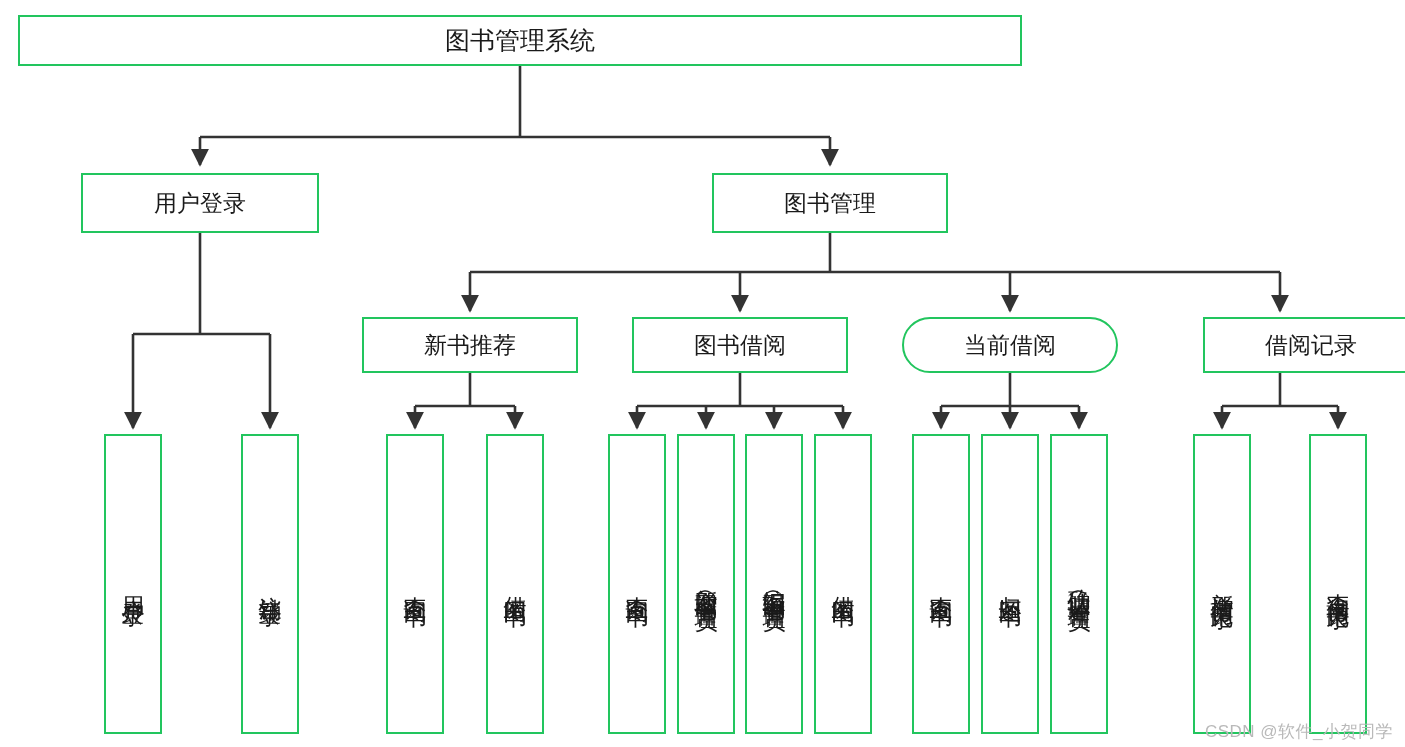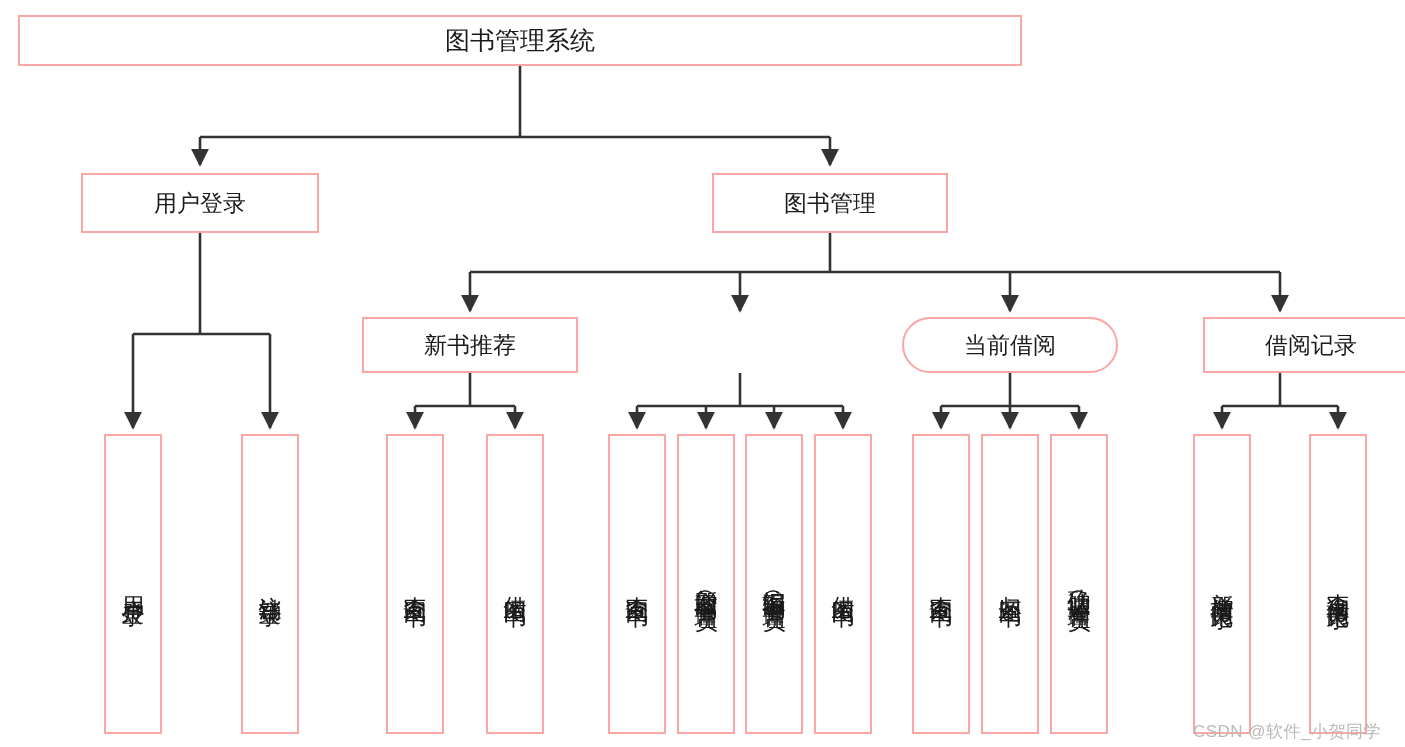--- a/index.html
+++ b/index.html
@@ -16,21 +16,21 @@
     background:#ffffff;
   }
   svg.wires{
     position:absolute;left:0;top:0;
     width:1405px;height:747px;
     pointer-events:none;
   }
   .node{
     position:absolute;
     box-sizing:border-box;
-    border:2px solid #fca5a5;
+    border:2px solid #22c55e;
     background:#ffffff;
     display:flex;
     align-items:center;
     justify-content:center;
     color:#1a1a1a;
     z-index:2;
   }
   .node .label{
     white-space:nowrap;
     line-height:1.05;
@@ -45,21 +45,21 @@
     writing-mode:vertical-rl;
     text-orientation:upright;
     letter-spacing:3px;
     font-size:23px;
     line-height:1;
     white-space:nowrap;
     max-height:280px;
   }
   .watermark{
     position:absolute;
-    right:24px;bottom:4px;
+    right:12px;bottom:4px;
     font-size:17px;
     color:#b9b9b9;
     letter-spacing:0.5px;
     z-index:5;
     white-space:nowrap;
   }
 </style>
 </head>
 <body>
 
@@ -122,20 +122,23 @@
   <div class="node lvl-mid" style="left:81px;top:173px;width:238px;height:60px;">
     <span class="label">用户登录</span>
   </div>
   <div class="node lvl-mid" style="left:362px;top:317px;width:216px;height:56px;">
     <span class="label">新书推荐</span>
   </div>
 
   <div class="node lvl-mid" style="left:712px;top:173px;width:236px;height:60px;">
     <span class="label">图书管理</span>
   </div>
+  <div class="node lvl-mid" style="left:632px;top:317px;width:216px;height:56px;">
+    <span class="label">图书借阅</span>
+  </div>
   <div class="node lvl-mid" style="left:902px;top:317px;width:216px;height:56px;border-radius:28px;">
     <span class="label">当前借阅</span>
   </div>
   <div class="node lvl-mid" style="left:1172px;top:317px;width:216px;height:56px;margin-left:31px;">
     <span class="label">借阅记录</span>
   </div>
 
   <div class="node leaf" style="left:104px;top:434px;width:58px;height:300px;">
     <span class="label">用户登录</span>
   </div>

